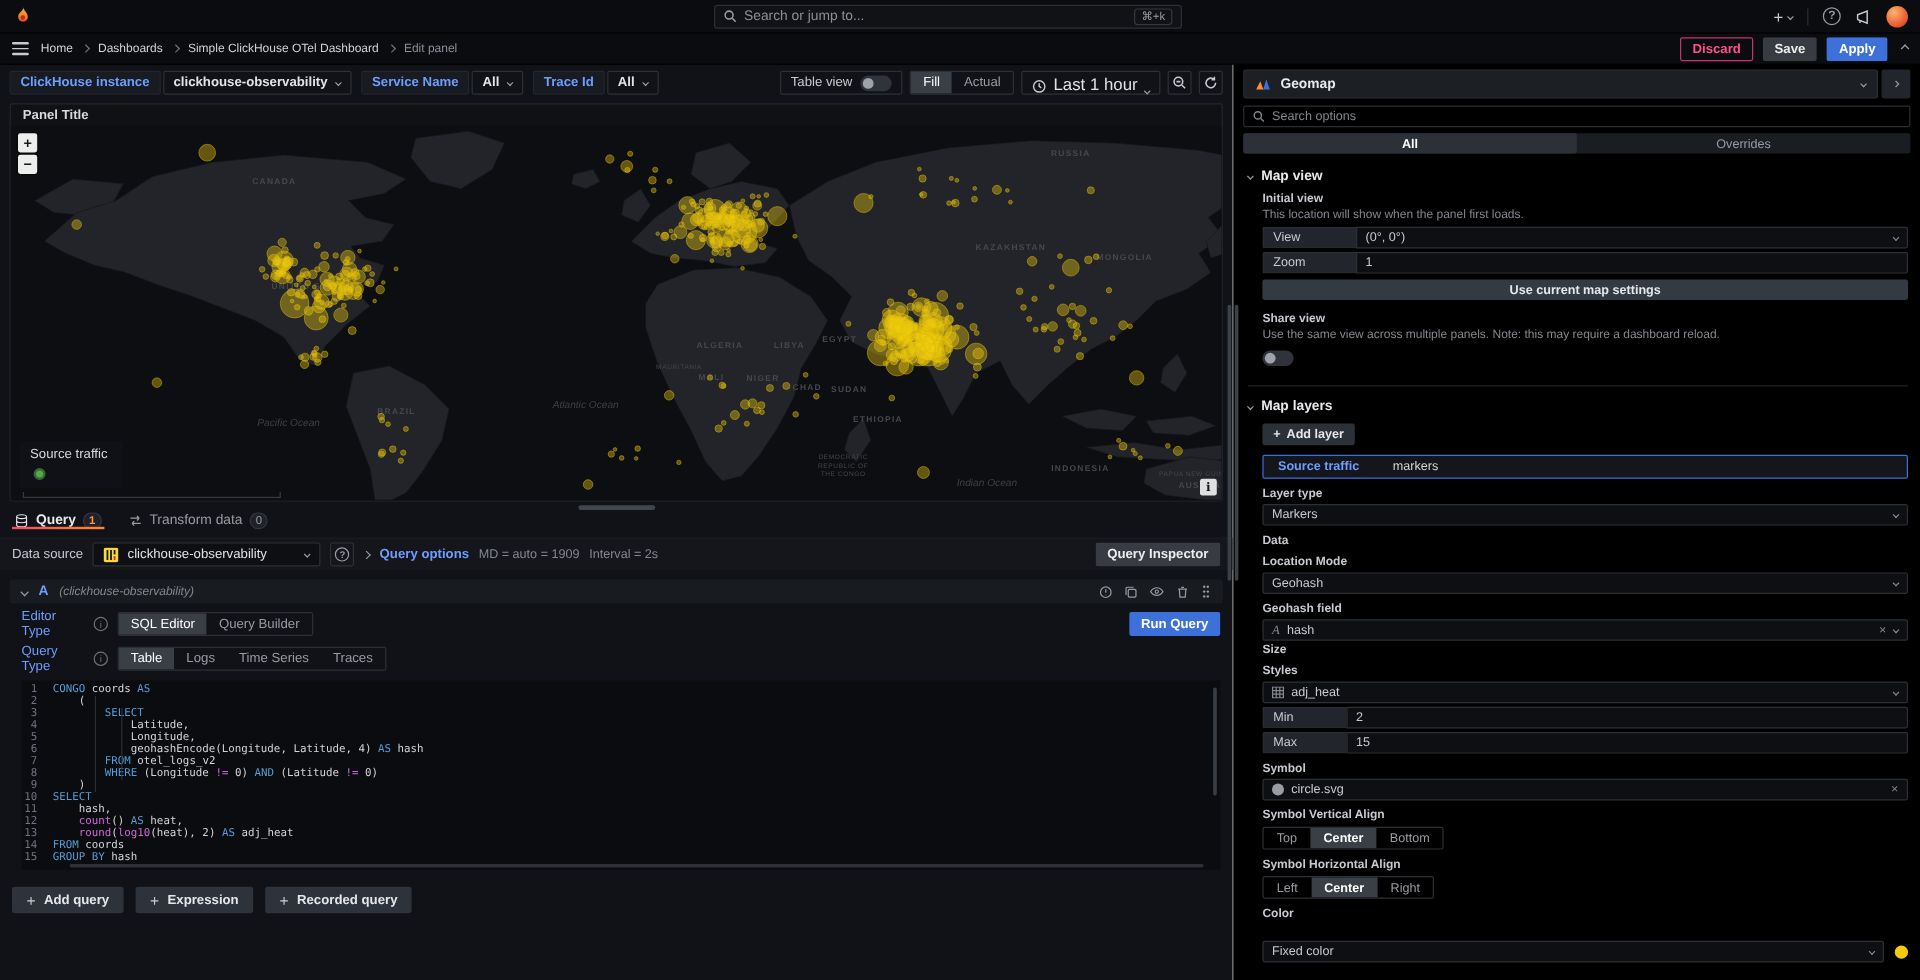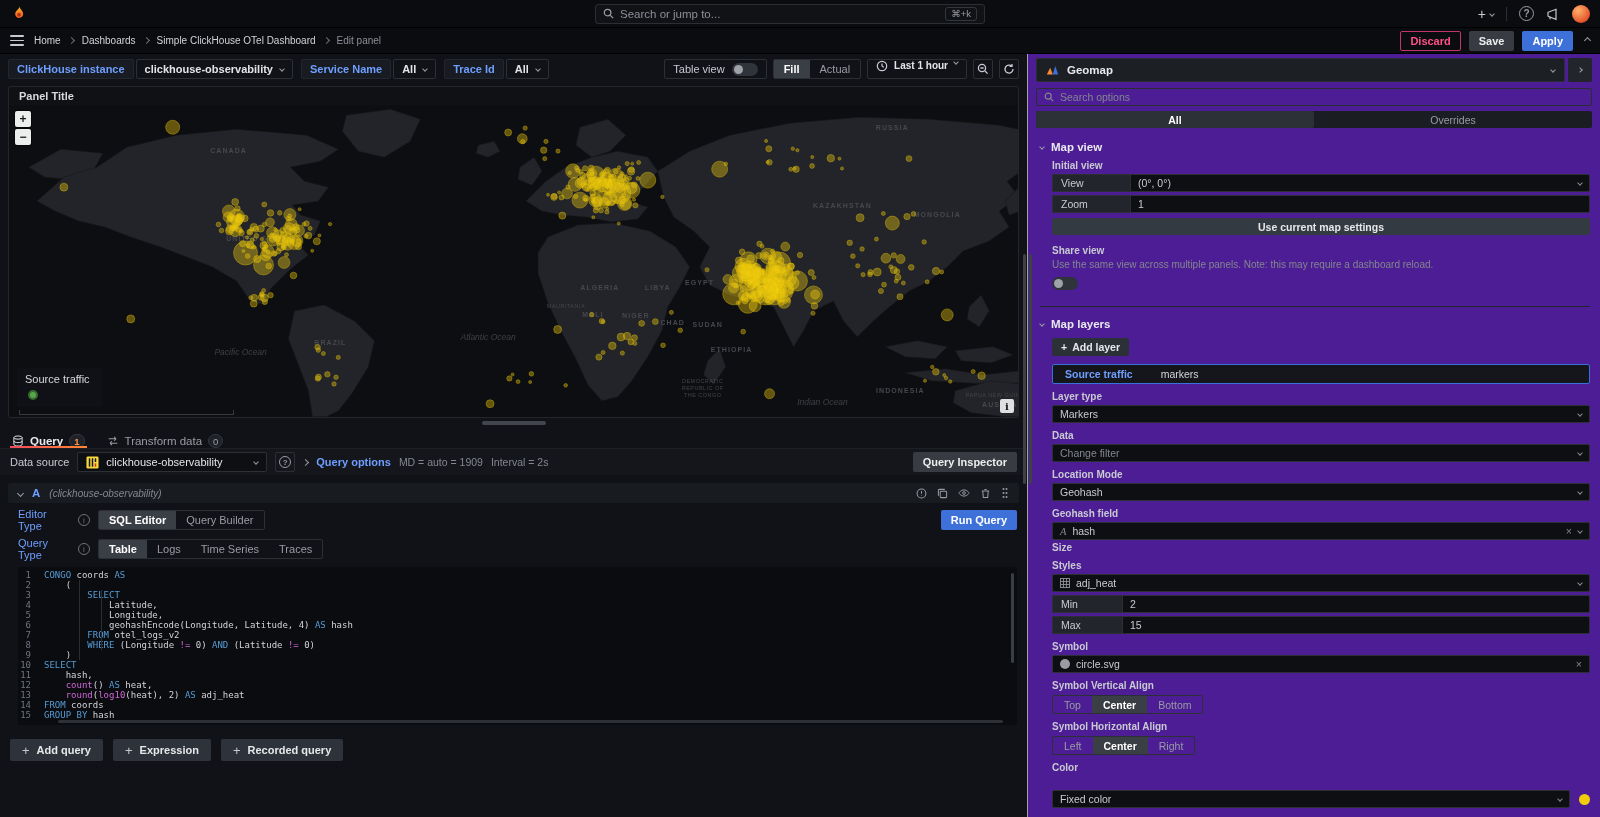--- a/index.html
+++ b/index.html
@@ -26,35 +26,35 @@
   .crumbs .item{color:#d2d3d9} .crumbs .current{color:#8d8f98}
   .crumbs .cv{color:#6e7076}
   .crumb-actions{margin-left:auto;display:flex;align-items:center;gap:8px}
   .btn{height:20px;border-radius:2px;padding:0 9px;font-size:11px;font-weight:600;display:inline-flex;align-items:center;justify-content:center;border:1px solid transparent}
   .btn-danger{color:#ff5286;border-color:#c4356b;background:transparent}
   .btn-gray{background:#383b42;color:#eceded}
   .btn-blue{background:#3d71d9;color:#fff}
   
   .main{display:flex;height:763px}
   .col-left{width:1028px;border-right:1px solid #a3a3a3;position:relative}
-  .col-right{flex:1;background:#4c1d95;position:relative;overflow:hidden}
+  .col-right{flex:1;background:#000000;position:relative;overflow:hidden}
   
   .lt-toolbar{height:28px;display:flex;align-items:center;gap:8px;padding:2px 8px 0}
   .var-group{display:flex;align-items:stretch;height:20px}
   .var-label{background:#181b21;color:#6e9fff;font-size:11px;font-weight:600;padding:0 8px;display:flex;align-items:center;border:1px solid #23262c;border-radius:2px}
   .var-value{border:1px solid #2c3035;border-radius:2px;margin-left:2px;padding:0 8px;display:flex;gap:7px;align-items:center;color:#e3e4e8;font-weight:600;font-size:11px}
   .var-value .cv{color:#9a9ca3}
   .rt-controls{margin-left:auto;display:flex;align-items:center;gap:6px}
   .tv{display:flex;align-items:center;gap:7px;border:1px solid #2c3035;border-radius:2px;height:20px;padding:0 8px;font-size:11px;color:#c9cad1}
   .toggle{width:26px;height:13px;border-radius:8px;background:#2f333a;position:relative;flex:none}
   .toggle::after{content:'';position:absolute;left:2px;top:2px;width:9px;height:9px;border-radius:50%;background:#9fa2a8}
   .seg{display:flex;border:1px solid #2c3035;border-radius:2px;height:20px;overflow:hidden}
   .seg span{display:flex;align-items:center;padding:0 10px;font-size:11px;color:#9a9ca3}
-  .seg .on{background:#3a3e45;color:#fff;font-weight:700}
-  .timebtn{display:flex;align-items:flex-start;gap:6px;border:1px solid #2c3035;border-radius:2px;height:20px;padding:0 8px;font-size:10px;font-weight:700;color:#e3e4e8}
+  .seg .on{background:#3a3e45;color:#fff;font-weight:400}
+  .timebtn{display:flex;align-items:flex-end;gap:6px;border:1px solid #2c3035;border-radius:2px;height:20px;padding:0 8px;font-size:14px;font-weight:400;color:#e3e4e8}
   .sqbtn{width:20px;height:20px;border:1px solid #2c3035;border-radius:2px;display:flex;align-items:center;justify-content:center;color:#c9cad1}
   
   .panel{margin:4px 8px 0;border:1px solid #24262b;border-radius:2px;background:#101114}
   .panel-head{height:18px;display:flex;align-items:center;padding:0 10px;font-size:11px;font-weight:600;color:#d8d9dd}
   .map-wrap{position:relative;height:312px;overflow:hidden;background:#0d0e11}
   svg text{font-family:"Liberation Sans",sans-serif}
   .land{fill:#232429;stroke:#17181c;stroke-width:.6}
   .marker{fill:#f2cc0c;fill-opacity:.38;stroke:#d3b30a;stroke-opacity:.55;stroke-width:.8}
   .ml-country{fill:#46484e;font-size:7px;font-weight:700;letter-spacing:1.1px;text-anchor:middle}
   .ml-ocean{fill:#3e4046;font-size:8.5px;font-style:italic;text-anchor:middle}
@@ -63,21 +63,21 @@
   .zbtn{width:16px;height:16px;background:#eceded;color:#1b1b1f;font-size:12px;font-weight:700;display:flex;align-items:center;justify-content:center;border-radius:2px;box-shadow:0 0 0 1px rgba(0,0,0,.4)}
   .legend{position:absolute;left:8px;bottom:10px;background:rgba(17,18,23,.82);padding:5px 12px 7px 8px;border-radius:1px}
   .legend-title{font-size:11px;color:#d8d9dd}
   .legend-dot{width:10px;height:10px;border-radius:50%;background:#56a64b;border:2px solid #38682f;margin:5px 0 0 3px}
   .scaleline{position:absolute;left:10px;bottom:2px;width:215px;height:5px;border-left:1px solid #55575c;border-right:1px solid #55575c;border-bottom:1px solid #55575c;opacity:.6}
   .attr-btn{position:absolute;right:4px;bottom:4px;width:14px;height:14px;background:#dfe0e2;border-radius:2px;color:#15161a;font-size:10px;font-weight:700;font-family:"DejaVu Serif",serif;display:flex;align-items:center;justify-content:center}
   .drag-row{height:9px;display:flex;justify-content:center;align-items:center}
   .drag-bar{width:64px;height:4px;border-radius:2px;background:#41454c}
   .vthumb-left{position:absolute;right:1px;top:200px;width:3px;height:230px;background:#3c4047;border-radius:2px}
   
-  .qtabs{height:22px;display:flex;align-items:flex-end;gap:18px;padding:0 10px;border-bottom:1px solid #1d2025}
+  .qtabs{height:22px;display:flex;align-items:flex-start;gap:18px;padding:0 10px;border-bottom:1px solid #1d2025}
   .qtab{display:flex;gap:6px;align-items:center;position:relative;font-size:11.5px;color:#9a9ca3;padding:0 2px}
   .qtab.active{color:#e8e9ec;font-weight:600}
   .qtab.active::after{content:'';position:absolute;bottom:0;left:0;right:0;height:2px;background:linear-gradient(90deg,#f2495c,#ff8833)}
   .badge{min-width:15px;height:14px;border-radius:8px;background:#1f2228;border:1px solid #33373d;font-size:9.5px;display:flex;align-items:center;justify-content:center;padding:0 4px;color:#9a9ca3}
   .badge.orange{color:#ff9447}
   .dsrow{height:26px;display:flex;align-items:center;gap:8px;padding:0 10px;background:#14161b}
   .dslabel{font-size:11px;color:#c9cad1}
   .dssel{display:flex;align-items:center;gap:7px;height:20px;border:1px solid #2c3035;background:#0d0f13;border-radius:2px;padding:0 8px;font-size:11px;color:#e3e4e8;min-width:190px}
   .dssel .cv{color:#9a9ca3;margin-left:auto}
   .qopt{display:flex;align-items:center;gap:6px;font-size:11px;color:#6e9fff;font-weight:600}
@@ -1060,20 +1060,21 @@
 
     <div class="sections">
 
       <div class="section">
         <div class="sec-head">
             <span class="cv sm"></span>
             <span>Map view</span>
           </div>
         <div class="fields">
           <div class="flabel">Initial view</div>
+          <div class="fdesc">This location will show when the panel first loads.</div>
           <div class="row">
             <span class="lblbox">View</span>
             <div class="sel" style="border-radius:0 2px 2px 0">
                 <span>(0°, 0°)</span>
                 <span class="sp"></span>
                 <span class="cv sm"></span>
               </div>
           </div>
           <div class="row">
             <span class="lblbox">Zoom</span>
@@ -1102,25 +1103,20 @@
           </div>
 
           <div class="flabel">Layer type</div>
           <div class="sel">
               <span>Markers</span>
               <span class="sp"></span>
               <span class="cv sm"></span>
             </div>
 
           <div class="flabel">Data</div>
-          <div class="sel">
-              <span class="dim">Change filter</span>
-              <span class="sp"></span>
-              <span class="cv sm"></span>
-            </div>
 
           <div class="flabel">Location Mode</div>
           <div class="sel">
               <span>Geohash</span>
               <span class="sp"></span>
               <span class="cv sm"></span>
             </div>
 
           <div class="flabel">Geohash field</div>
           <div class="sel">

